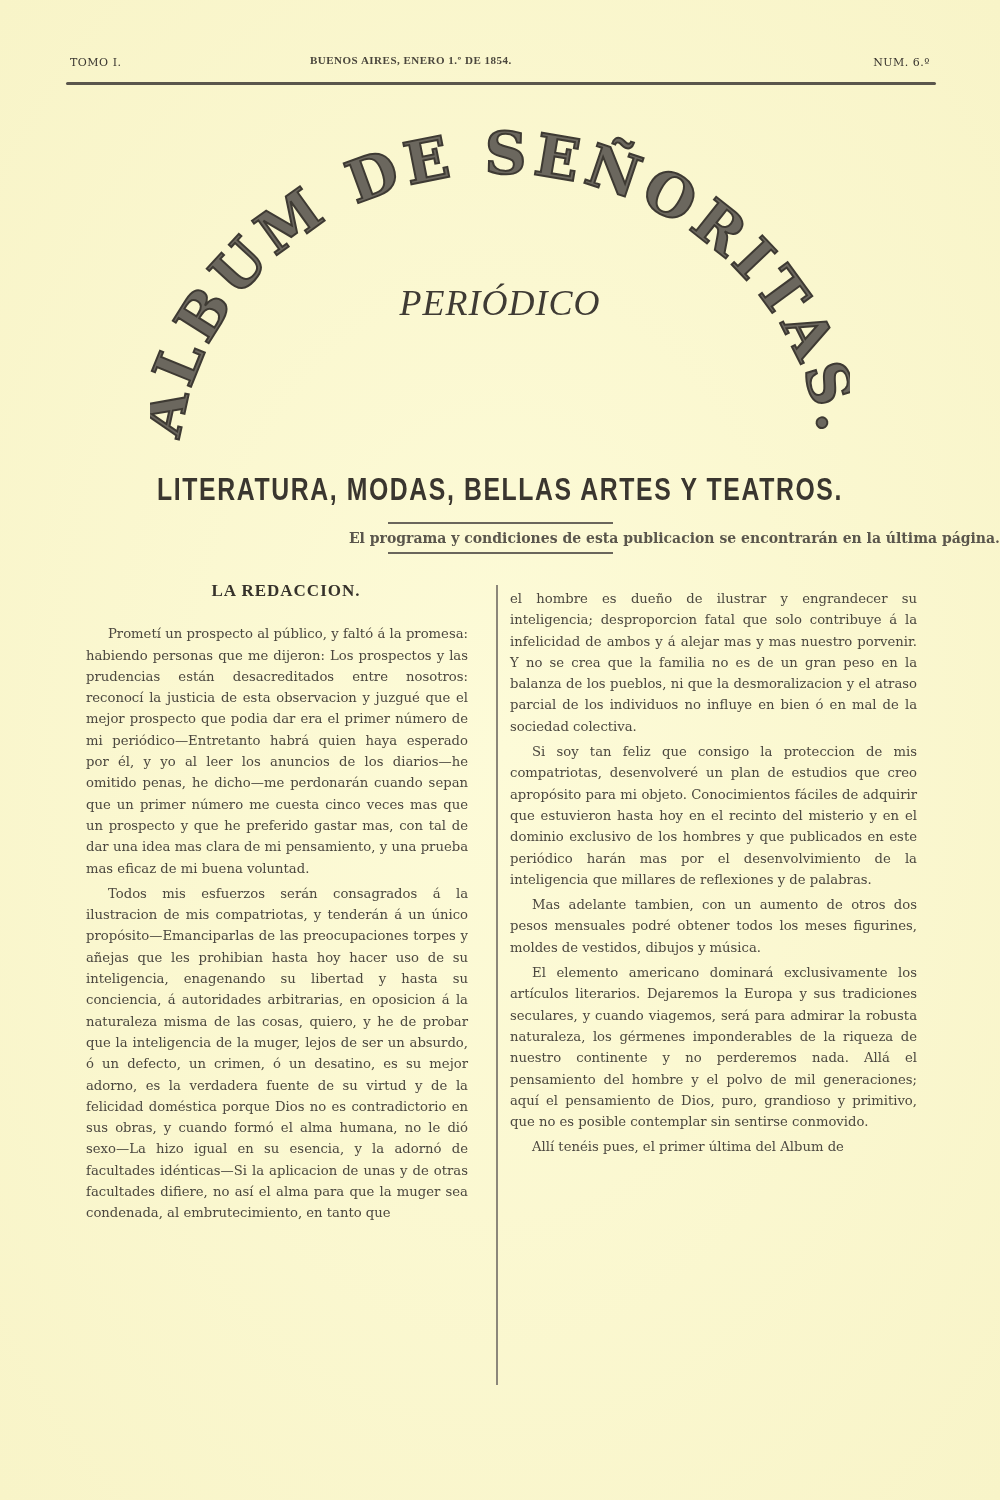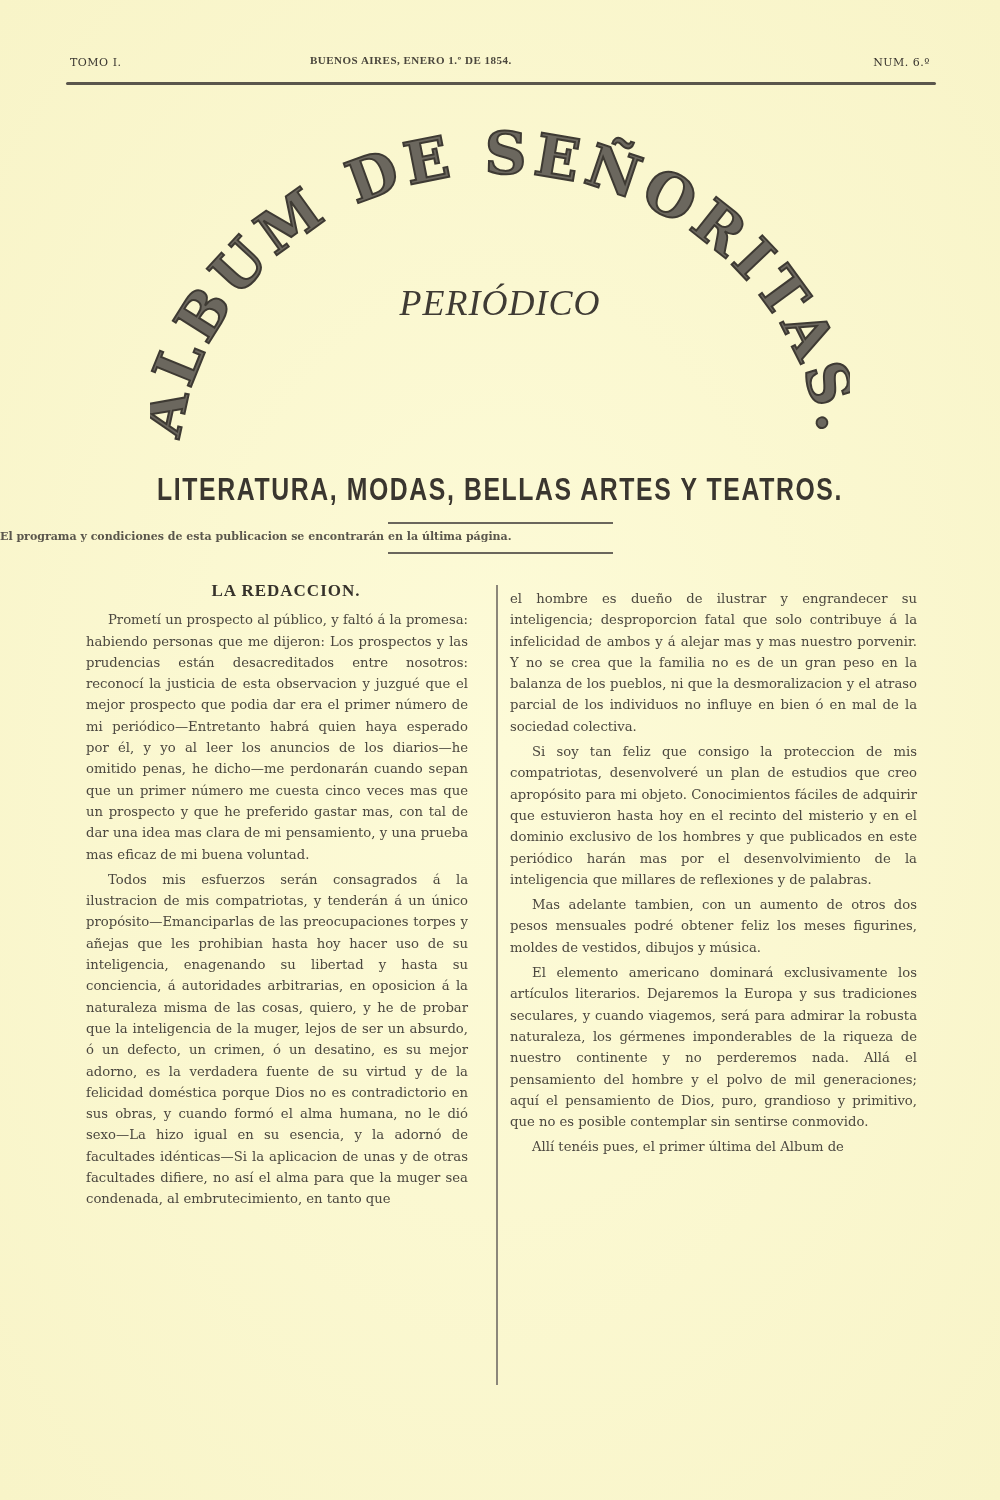--- a/index.html
+++ b/index.html
@@ -21,29 +21,29 @@
 
   
   .masthead { position: absolute; left: 150px; top: 110px; width: 700px; height: 360px; }
   .masthead svg { width: 100%; height: 100%; }
   .masthead text { font-family: "DejaVu Serif", serif; font-weight: bold; fill: #6b675e; stroke: #3e3a33; stroke-width: 2; letter-spacing: 6px; }
 
   .periodico { position: absolute; left: 0; width: 1000px; text-align: center; top: 282px; font-size: 36px; font-family: "Liberation Serif", serif; letter-spacing: 1px; color: #3f3b34; font-style: italic; }
 
   .subtitle { position: absolute; left: 0; width: 1000px; text-align: center; top: 472px; font-family: "Liberation Sans", sans-serif; font-weight: bold; font-size: 31px; letter-spacing: 2px; color: #3a362f; transform: scaleX(0.8); transform-origin: center; }
   .rule-small { position: absolute; left: 388px; width: 225px; height: 2px; background: #6a665c; }
-  .note { position: absolute; left: 0; width: 1000px; text-align: left; top: 530px; font-size: 11px; font-weight: bold; color: #5a564c; }
+  .note { position: absolute; left: 0; width: 1000px; text-align: right; top: 530px; font-size: 14px; font-weight: bold; color: #5a564c; }
 
   
   .col { position: absolute; top: 580px; font-size: 13.2px; line-height: 21.3px; text-align: justify; color: #4b473f; }
   .col-left { left: 86px; width: 400px; }
   .col-right { left: 510px; width: 425px; top: 588px; }
   .col p { margin: 0 18px 4px 0; text-indent: 22px; }
   .col p.noindent { text-indent: 0; }
-  .col h2 { margin: 0 0 8px 0; text-align: center; font-family: "Liberation Serif", serif; font-size: 17px; font-weight: bold; letter-spacing: 1px; color: #36322b; }
+  .col h2 { margin: 0 0 22px 0; text-align: center; font-family: "Liberation Serif", serif; font-size: 17px; font-weight: bold; letter-spacing: 1px; color: #36322b; }
   .divider { position: absolute; left: 496px; top: 585px; width: 2px; height: 800px; background: #8c877a; }
 </style>
 </head>
 <body>
 
 <div class="page">
 
   <div class="topbar">
     <span class="tomo">TOMO I.</span>
     <span class="dateline">BUENOS AIRES, ENERO 1.º DE 1854.</span>
@@ -73,18 +73,18 @@
     <h2>LA REDACCION.</h2>
     <p>Prometí un prospecto al público, y faltó á la promesa: habiendo personas que me dijeron: Los prospectos y las prudencias están desacreditados entre nosotros: reconocí la justicia de esta observacion y juzgué que el mejor prospecto que podia dar era el primer número de mi periódico—Entretanto habrá quien haya esperado por él, y yo al leer los anuncios de los diarios—he omitido penas, he dicho—me perdonarán cuando sepan que un primer número me cuesta cinco veces mas que un prospecto y que he preferido gastar mas, con tal de dar una idea mas clara de mi pensamiento, y una prueba mas eficaz de mi buena voluntad.</p>
     <p>Todos mis esfuerzos serán consagrados á la ilustracion de mis compatriotas, y tenderán á un único propósito—Emanciparlas de las preocupaciones torpes y añejas que les prohibian hasta hoy hacer uso de su inteligencia, enagenando su libertad y hasta su conciencia, á autoridades arbitrarias, en oposicion á la naturaleza misma de las cosas, quiero, y he de probar que la inteligencia de la muger, lejos de ser un absurdo, ó un defecto, un crimen, ó un desatino, es su mejor adorno, es la verdadera fuente de su virtud y de la felicidad doméstica porque Dios no es contradictorio en sus obras, y cuando formó el alma humana, no le dió sexo—La hizo igual en su esencia, y la adornó de facultades idénticas—Si la aplicacion de unas y de otras facultades difiere, no así el alma para que la muger sea condenada, al embrutecimiento, en tanto que</p>
   </div>
 
   <div class="divider"></div>
 
   <div class="col col-right">
     <p class="noindent">el hombre es dueño de ilustrar y engrandecer su inteligencia; desproporcion fatal que solo contribuye á la infelicidad de ambos y á alejar mas y mas nuestro porvenir. Y no se crea que la familia no es de un gran peso en la balanza de los pueblos, ni que la desmoralizacion y el atraso parcial de los individuos no influye en bien ó en mal de la sociedad colectiva.</p>
     <p>Si soy tan feliz que consigo la proteccion de mis compatriotas, desenvolveré un plan de estudios que creo apropósito para mi objeto. Conocimientos fáciles de adquirir que estuvieron hasta hoy en el recinto del misterio y en el dominio exclusivo de los hombres y que publicados en este periódico harán mas por el desenvolvimiento de la inteligencia que millares de reflexiones y de palabras.</p>
-    <p>Mas adelante tambien, con un aumento de otros dos pesos mensuales podré obtener feliz los meses figurines, moldes de vestidos, dibujos y música.</p>
+    <p>Mas adelante tambien, con un aumento de otros dos pesos mensuales podré obtener todos los meses figurines, moldes de vestidos, dibujos y música.</p>
     <p>El elemento americano dominará exclusivamente los artículos literarios. Dejaremos la Europa y sus tradiciones seculares, y cuando viagemos, será para admirar la robusta naturaleza, los gérmenes imponderables de la riqueza de nuestro continente y no perderemos nada. Allá el pensamiento del hombre y el polvo de mil generaciones; aquí el pensamiento de Dios, puro, grandioso y primitivo, que no es posible contemplar sin sentirse conmovido.</p>
     <p>Allí tenéis pues, el primer última del Album de</p>
   </div>
 
 </div>
 
 </body></html>

